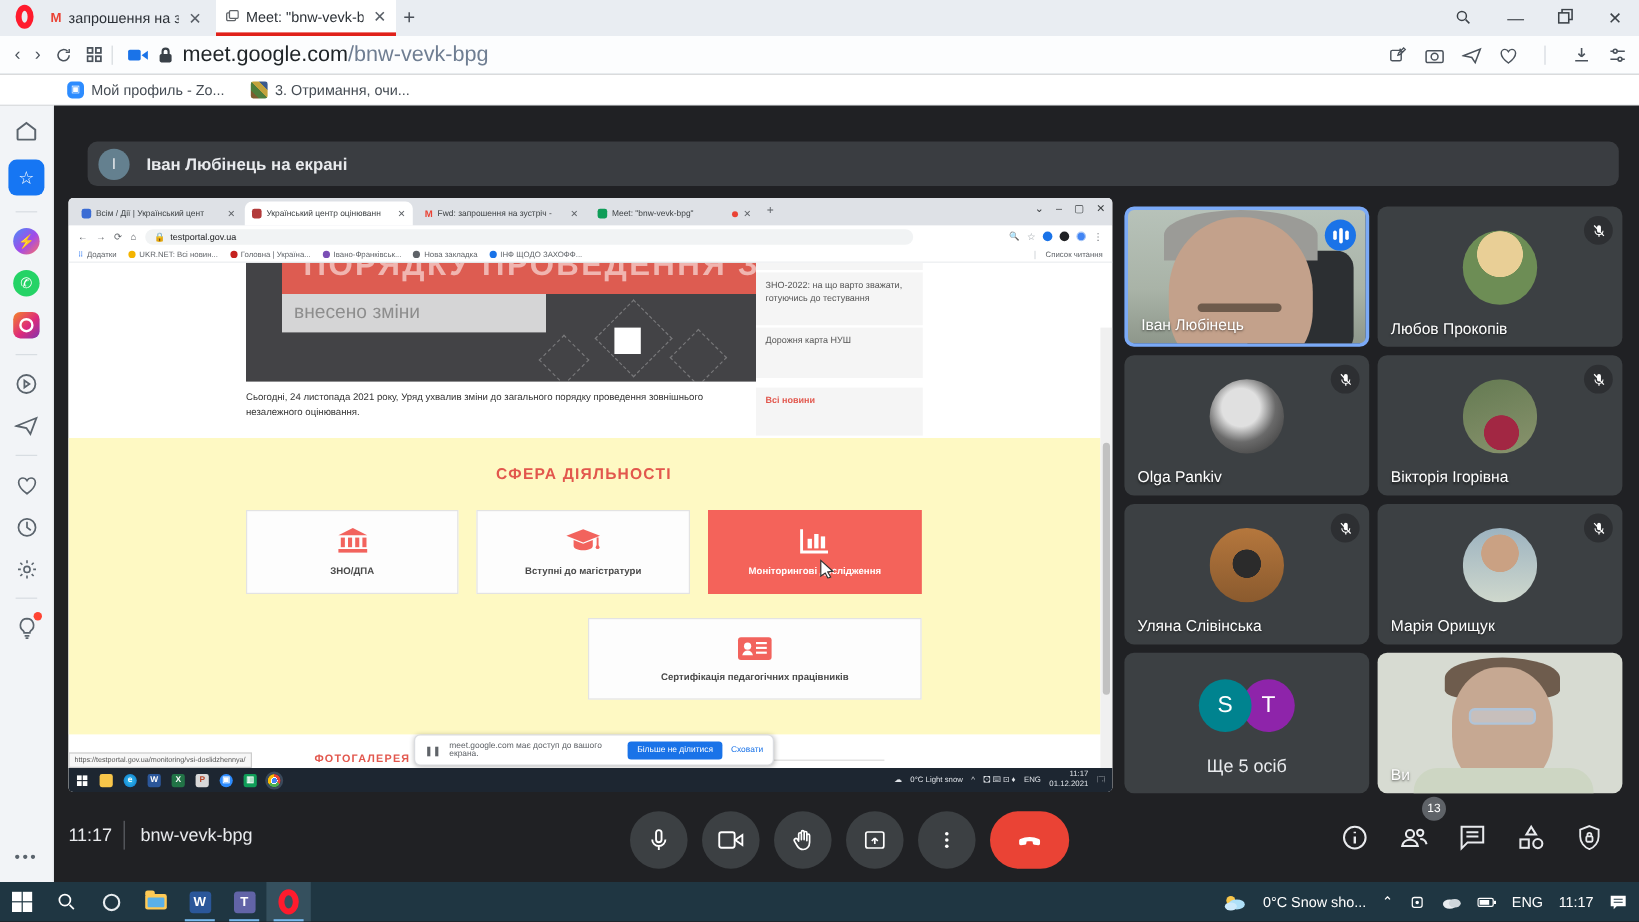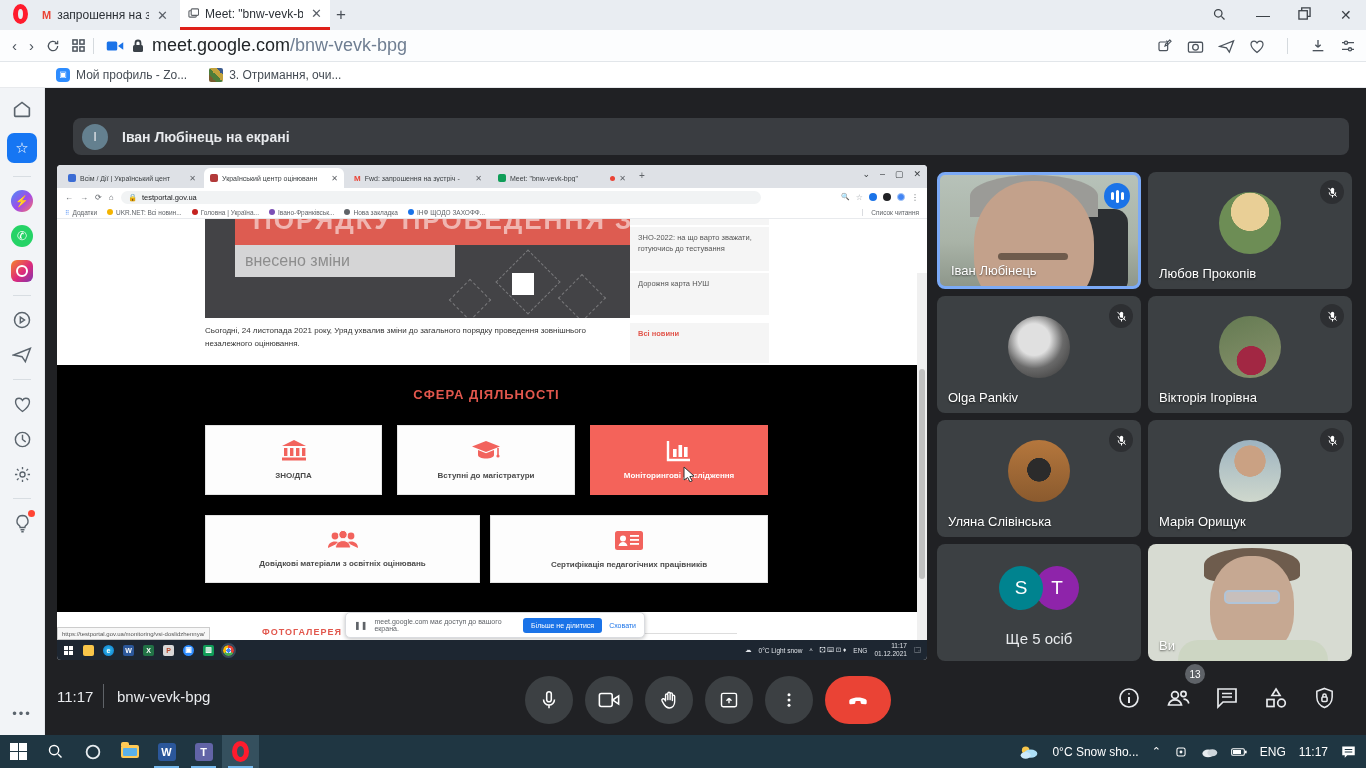--- a/index.html
+++ b/index.html
@@ -71,21 +71,21 @@
   #hero { left:148px; top:0; width:425px; height:99px; background:#434346; overflow:hidden; }
   .diam { position:absolute; border:1.5px dashed rgba(255,255,255,.28); transform:rotate(45deg); }
   #heroband { left:30px; top:0; width:440px; height:26px; background:#dd5c51; overflow:hidden; }
   #heroband .bigtxt { position:absolute; left:18px; top:-14px; font-size:26px; font-weight:bold; color:rgba(255,255,255,.55); white-space:nowrap; letter-spacing:2px; }
   #herocap { left:30px; top:26px; width:220px; height:32px; background:rgba(255,255,255,.78); color:#8d8d8d; font-size:16px; display:flex; align-items:center; padding-left:10px; }
   .wsq { left:307px; top:54px; width:22px; height:22px; background:#fff; }
   #newscol { left:573px; top:0; width:139px; height:160px; }
   .nitem { position:absolute; left:0; width:139px; background:#f5f5f5; color:#555; font-size:7.5px; padding:6px 8px; line-height:1.45; }
   .nlink { color:#e2574d !important; }
   #bodytxt { left:148px; top:106px; width:400px; font-size:8px; color:#333; line-height:1.6; }
-  #graysec { left:0; top:146px; width:860px; height:247px; background:#000000; }
+  #graysec { left:0; top:146px; width:860px; height:247px; background:#fef9c3; }
   #sectitle { left:148px; top:22px; width:563px; text-align:center; color:#e2574d; font-weight:bold; font-size:13px; letter-spacing:1px; }
   .card { position:absolute; background:#fdfdfd; border:1px solid #e3e3e3; display:flex; flex-direction:column; align-items:center; justify-content:center; gap:9px; }
   .card .clbl { font-size:8px; font-weight:bold; color:#4a4a4a; text-align:center; padding:0 6px; }
   .card.redcard { background:#f4635a; border-color:#f4635a; }
   .card.redcard .clbl { color:#fff; }
   .cursor { position:absolute; }
   #notice { left:288px; top:393px; width:300px; height:26px; background:#fff; border:1px solid #dadce0; border-radius:5px; box-shadow:0 1px 4px rgba(0,0,0,.25); display:flex; align-items:center; gap:7px; padding:0 8px; }
   #notice .ntxt { font-size:7px; color:#5f6368; }
   #notice .stopbtn { background:#1a73e8; color:#fff; font-size:7px; border-radius:3px; padding:4px 8px; white-space:nowrap; }
   #notice .hidelnk { color:#1a73e8; font-size:7px; white-space:nowrap; }
@@ -451,30 +451,20 @@
               <path d="M2 1v19h22" stroke="#fff" stroke-width="2.4" fill="none"></path>
               <rect x="7" y="9" width="3.6" height="8" fill="#fff"></rect>
               <rect x="12.5" y="5" width="3.6" height="12" fill="#fff"></rect>
               <rect x="18" y="7" width="3.6" height="10" fill="#fff"></rect>
             </svg>
           <span class="clbl">Моніторингові дослідження</span>
           <svg class="cursor" style="left:92px;top:40px;" width="12" height="16" viewBox="0 0 12 16">
               <path d="M1 1l10 9-4.2.6 2.4 4.3-2.2 1-2.3-4.4L1 14z" fill="#fff" stroke="#333" stroke-width="1"></path>
             </svg>
         </div>
-        <div class="card" style="left:148px;top:150px;width:275px;height:68px;">
-          <svg width="32" height="20" viewBox="0 0 32 20">
-              <circle cx="8" cy="6" r="3.4" fill="#f2635d"></circle>
-              <circle cx="24" cy="6" r="3.4" fill="#f2635d"></circle>
-              <circle cx="16" cy="4.6" r="4.2" fill="#f2635d" stroke="#fdfdfd" stroke-width="1"></circle>
-              <path d="M1 18c0-4 3-6.4 7-6.4 1.6 0 3 .4 4.2 1.1M31 18c0-4-3-6.4-7-6.4-1.6 0-3 .4-4.2 1.1" fill="#f2635d"></path>
-              <path d="M8.5 18c0-4.6 3.3-7.4 7.5-7.4s7.5 2.8 7.5 7.4z" fill="#f2635d" stroke="#fdfdfd" stroke-width="1"></path>
-            </svg>
-          <span class="clbl">Довідкові матеріали з освітніх оцінювань</span>
-        </div>
         <div class="card" style="left:433px;top:150px;width:278px;height:68px;">
           <svg width="30" height="21" viewBox="0 0 30 21">
               <rect x="1" y="1" width="28" height="19" rx="2.5" fill="#f2635d"></rect>
               <circle cx="9" cy="8.5" r="3" fill="#fff"></circle>
               <path d="M4.5 16c.6-2.6 2.4-4 4.5-4s3.9 1.4 4.5 4z" fill="#fff"></path>
               <rect x="16" y="5" width="9" height="1.8" fill="#fff"></rect>
               <rect x="16" y="9" width="9" height="1.8" fill="#fff"></rect>
               <rect x="16" y="13" width="9" height="1.8" fill="#fff"></rect>
             </svg>
           <span class="clbl">Сертифікація педагогічних працівників</span>

